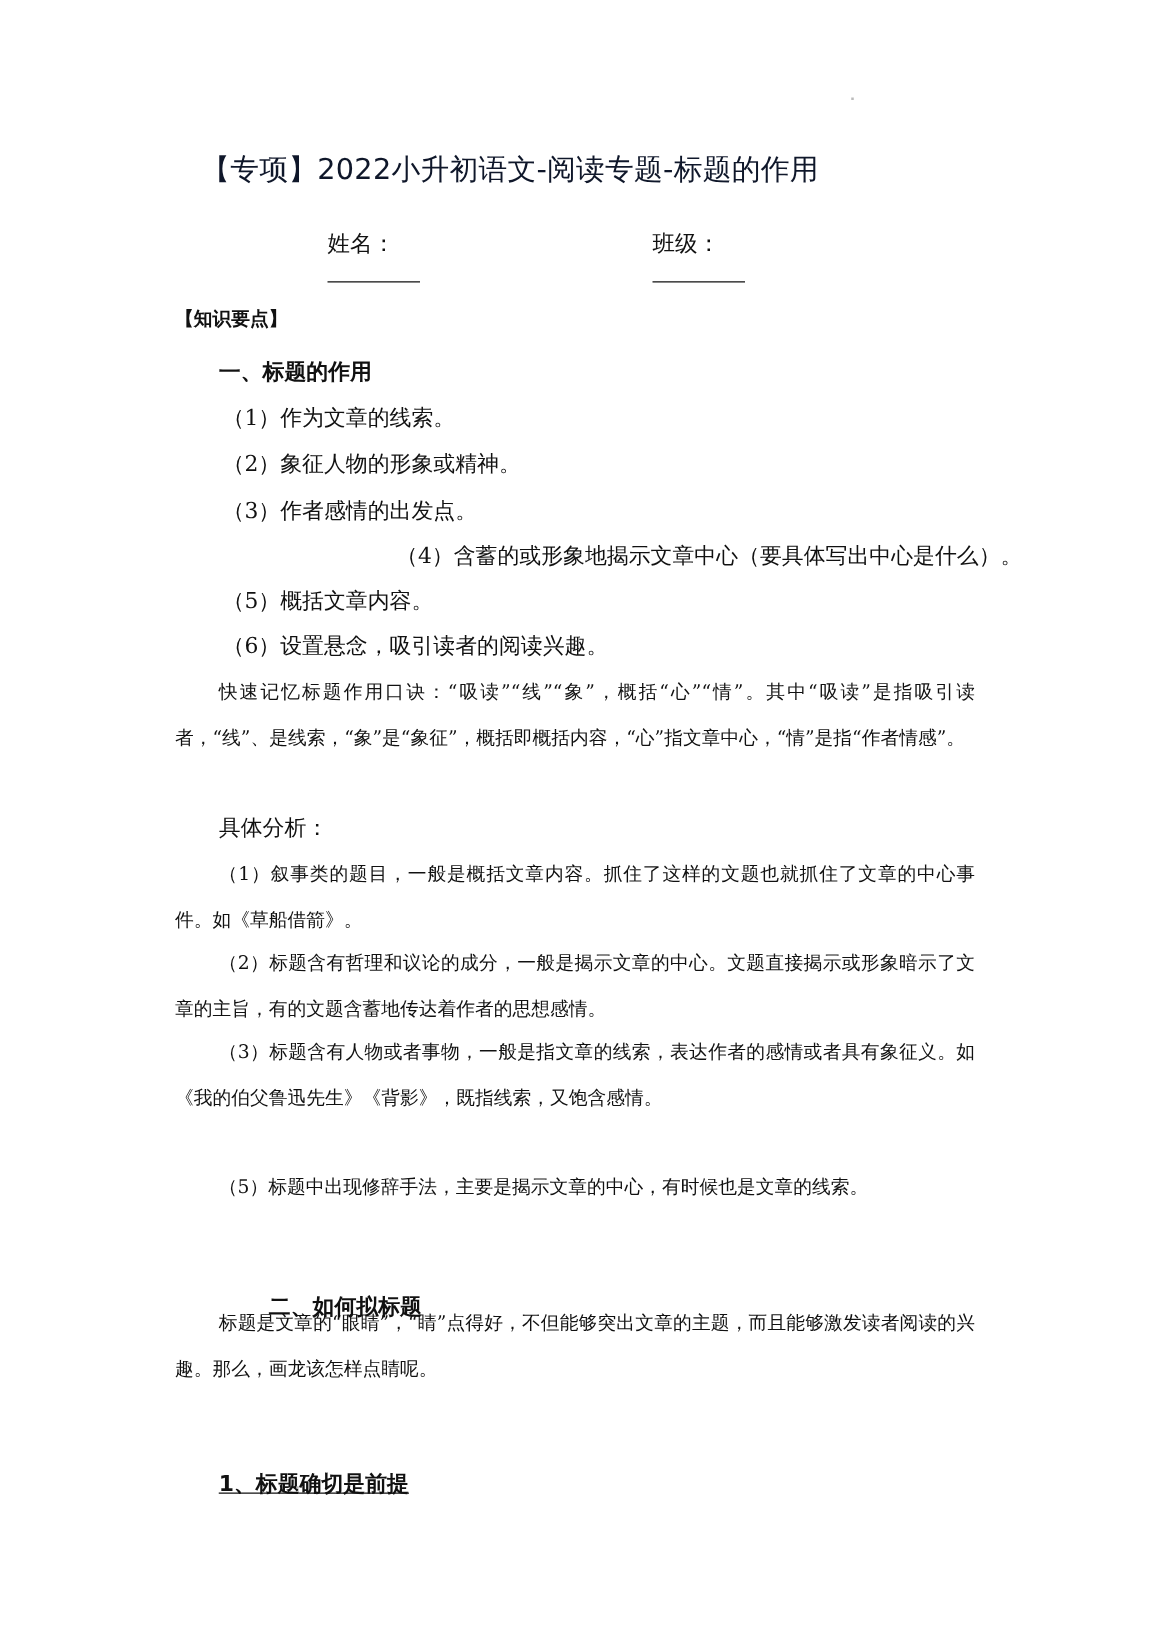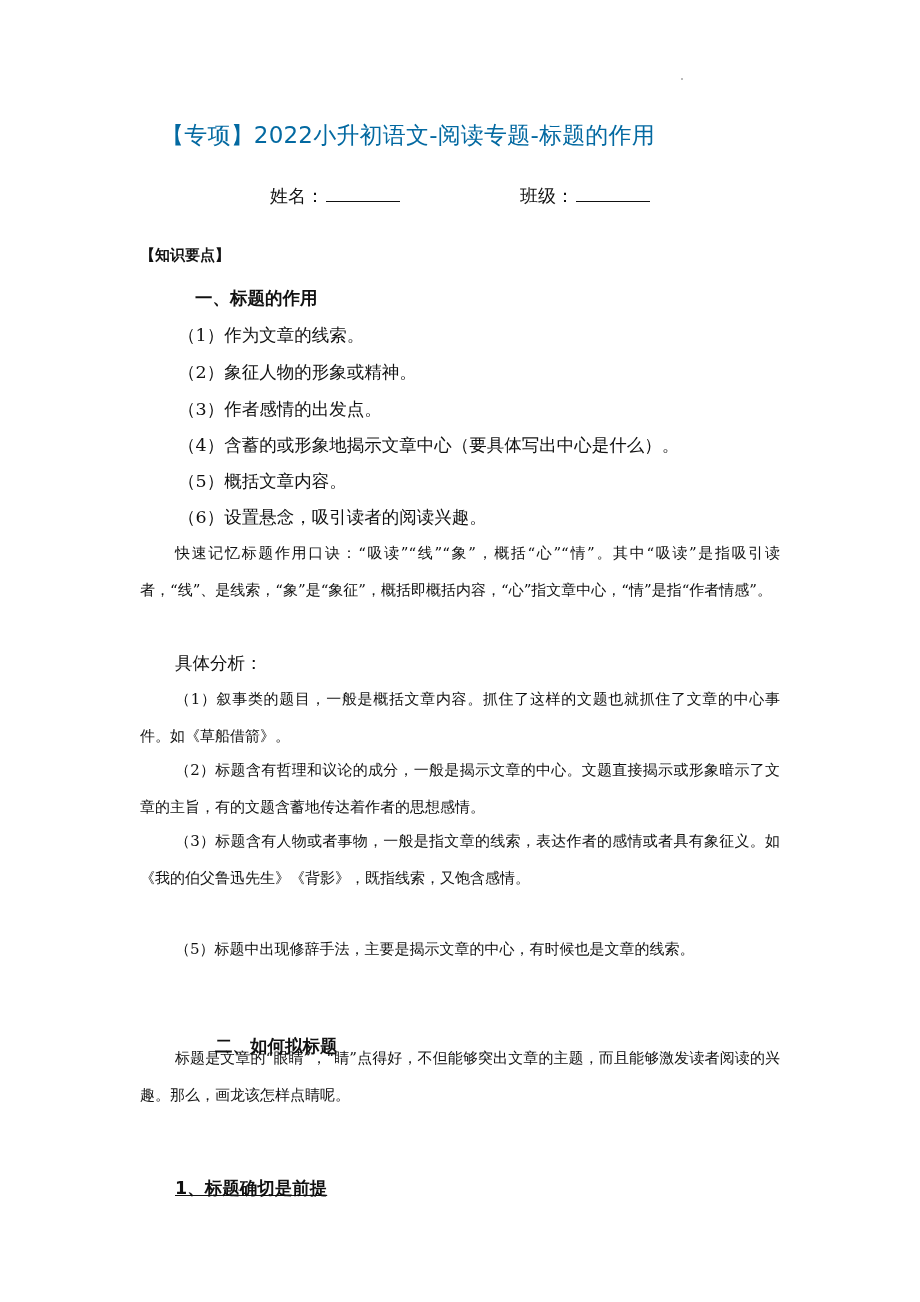--- a/index.html
+++ b/index.html
@@ -1,24 +1,24 @@
 <!DOCTYPE html>
 <html><head>
 <meta charset="utf-8">
 <style>
   html, body { margin: 0; padding: 0; background: #ffffff; }
   body { width: 920px; height: 1302px; position: relative; overflow: hidden;
          font-family: "DejaVu Serif", "Liberation Serif", serif; color: #111; }
   .page { position: absolute; left: 0; top: 0; width: 920px; height: 1302px; }
   .title { position: absolute; top: 120px; left: 0; width: 816px; text-align: center;
-           font-family: "DejaVu Sans", "Liberation Sans", sans-serif; font-size: 23px; color: #0369a1; letter-spacing: 0.2px; }
+           font-family: "DejaVu Sans", "Liberation Sans", sans-serif; font-size: 23px; color: #0f172a; letter-spacing: 0.2px; }
   .fields { position: absolute; top: 183px; left: 0; width: 920px; font-size: 18px; }
   .field { position: absolute; display: flex; align-items: baseline; }
-  .field.name { left: 270px; }
-  .field.cls { left: 520px; }
+  .field.name { left: 260px; flex-direction: column; }
+  .field.cls { left: 520px; flex-direction: column; }
   .blank { display: inline-block; width: 74px; border-bottom: 1.5px solid #111; height: 18px; margin-left: 2px; }
   .line { position: absolute; left: 140px; width: 640px; font-size: 17.5px; line-height: 37px; white-space: nowrap; }
   .bold { font-weight: bold; font-family: "DejaVu Sans", "Liberation Sans", sans-serif; }
   .indent1 { left: 175px; }
   .para { position: absolute; left: 140px; width: 640px; font-size: 15px; line-height: 36.5px;
           text-indent: 35px; text-align: justify; }
   .mark { position: absolute; width: 2px; height: 2px; background: #bbb; }
 </style>
 </head>
 <body>
@@ -34,26 +34,26 @@
       <span class="blank"></span>
     </div>
     <div class="field cls">
       <span>班级：</span>
       <span class="blank"></span>
     </div>
   </div>
 
   <div class="line bold" style="top:237px; font-size:15px;">【知识要点】</div>
 
-  <div class="line bold indent1" style="top:280px;margin-left:20px;">一、标题的作用</div>
+  <div class="line bold indent1" style="top:280px;">一、标题的作用</div>
 
   <div class="line" style="left:178px; top:317px;">（1）作为文章的线索。</div>
   <div class="line" style="left:178px; top:354px;">（2）象征人物的形象或精神。</div>
   <div class="line" style="left:178px; top:391px;">（3）作者感情的出发点。</div>
-  <div class="line" style="left:178px; top:427px;">（4）含蓄的或形象地揭示文章中心（要具体写出中心是什么）。</div>
+  <div class="line" style="left:178px; top:427px;text-align:right;">（4）含蓄的或形象地揭示文章中心（要具体写出中心是什么）。</div>
   <div class="line" style="left:178px; top:463px;">（5）概括文章内容。</div>
   <div class="line" style="left:178px; top:499px;">（6）设置悬念，吸引读者的阅读兴趣。</div>
 
   <div class="para" style="top:535px;">快速记忆标题作用口诀：“吸读”“线”“象”，概括“心”“情”。其中“吸读”是指吸引读者，“线”、是线索，“象”是“象征”，概括即概括内容，“心”指文章中心，“情”是指“作者情感”。</div>
 
   <div class="line" style="left:175px; top:645px;">具体分析：</div>
 
   <div class="para" style="top:681px;">（1）叙事类的题目，一般是概括文章内容。抓住了这样的文题也就抓住了文章的中心事件。如《草船借箭》。</div>
   <div class="para" style="top:752px;">（2）标题含有哲理和议论的成分，一般是揭示文章的中心。文题直接揭示或形象暗示了文章的主旨，有的文题含蓄地传达着作者的思想感情。</div>
   <div class="para" style="top:823px;">（3）标题含有人物或者事物，一般是指文章的线索，表达作者的感情或者具有象征义。如《我的伯父鲁迅先生》《背影》，既指线索，又饱含感情。</div>

